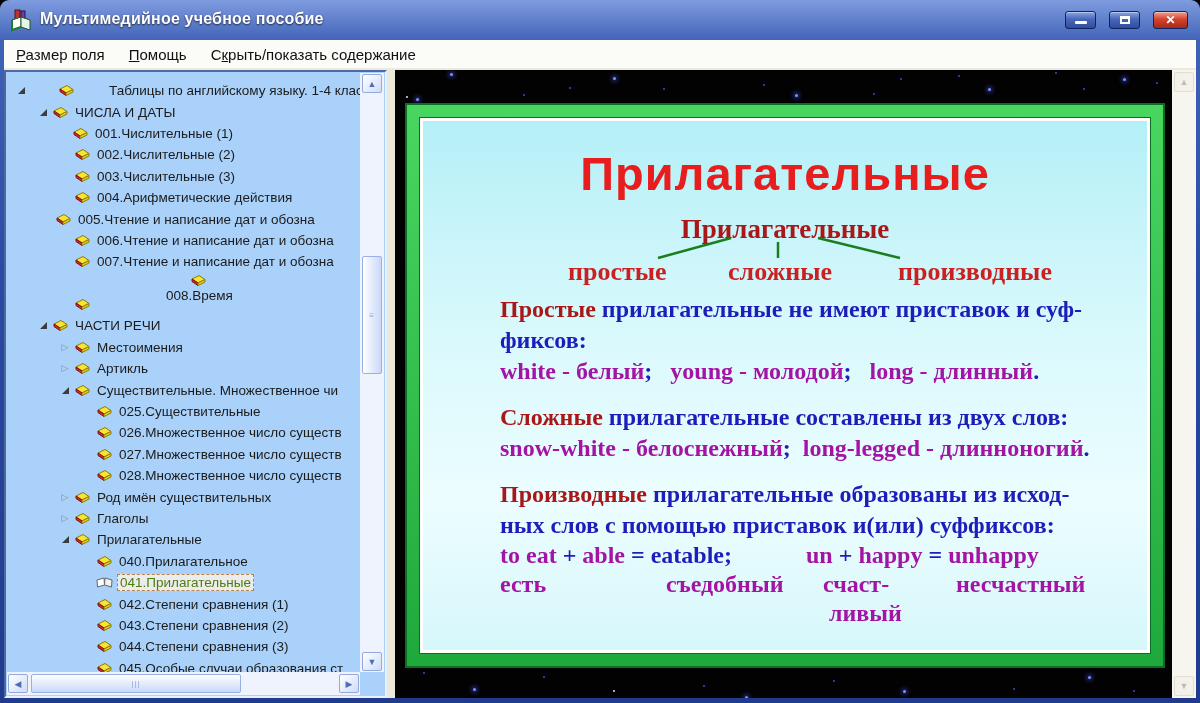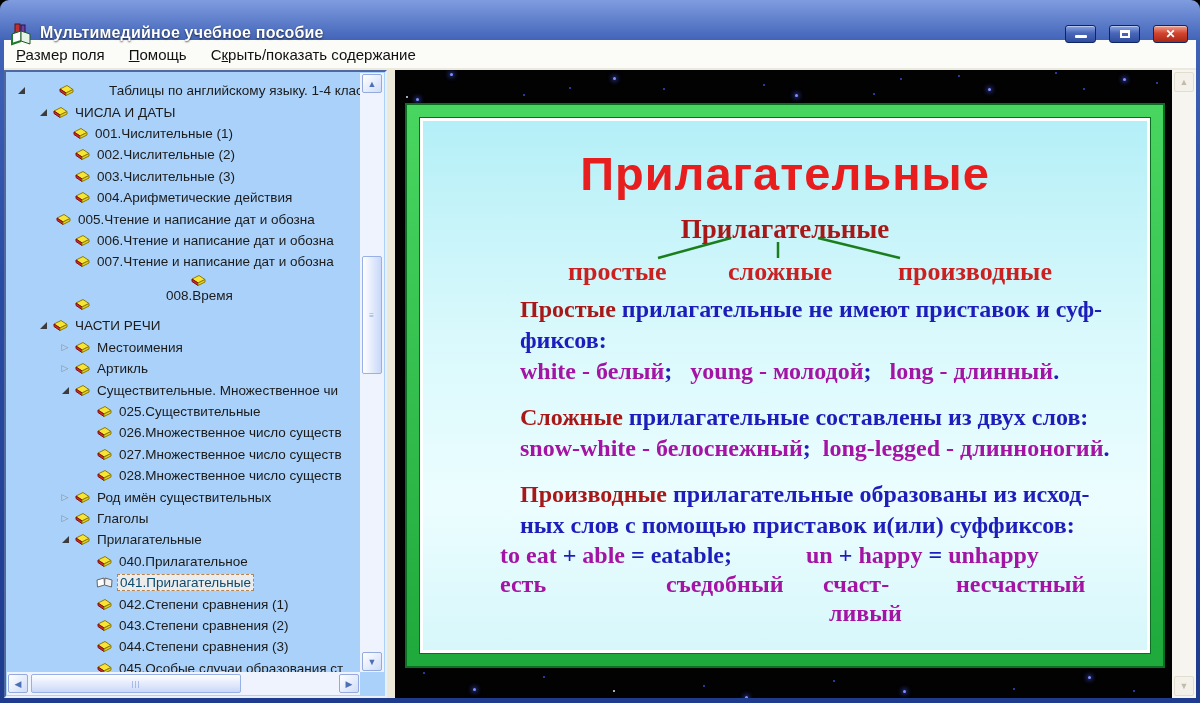--- a/index.html
+++ b/index.html
@@ -3,21 +3,21 @@
 <meta charset="utf-8">
 <style>
   * { box-sizing: border-box; margin: 0; padding: 0; }
   html,body { width:1200px; height:703px; background:#000; font-family:"Liberation Sans", sans-serif; }
 
   .window { position:absolute; inset:0; border-radius:9px 9px 0 0; overflow:hidden;
     background:linear-gradient(#7f9ce0 0%, #3f61b6 6%, #2a4ba3 40%, #1e3b8e 100%);
     padding:40px 4px 5px 4px; }
 
   
-  .titlebar { position:absolute; top:14px; left:0; right:0; height:40px; }
+  .titlebar { position:absolute; top:0; left:0; right:0; height:40px; }
   .app-icon { position:absolute; left:10px; top:8px; width:24px; height:24px; }
   .title-text { position:absolute; left:40px; top:10px; color:#fff; font-size:16px; font-weight:bold;
     text-shadow:0 1px 2px rgba(0,0,0,.7); letter-spacing:.2px; }
   .win-btns { position:absolute; right:12px; top:11px; display:flex; gap:13px; }
   .win-btn { width:31px; height:18px; border:1px solid #0f2560; border-radius:3px; position:relative;
     background:linear-gradient(#8aa6e4,#4a66b8 45%,#2f4da0); box-shadow:inset 0 1px 0 rgba(255,255,255,.4); cursor:default; }
   .win-btn.close { width:35px; background:linear-gradient(#eda18f,#d3442e 45%,#a82816); }
   .glyph-min { position:absolute; left:9px; bottom:4px; width:12px; height:3px; background:#fff; border-radius:1px; }
   .glyph-max { position:absolute; left:10px; top:4px; width:10px; height:8px; border:2px solid #fff; border-top-width:3px; }
   .glyph-close { position:absolute; left:0; top:1px; width:100%; text-align:center; color:#fff; font-size:12px; font-weight:bold; }
@@ -34,21 +34,21 @@
   
   .tree-panel { width:383px; position:relative; background:#a9d1fa;
     border:2px solid; border-color:#50689f #e9f0fb #e9f0fb #50689f; overflow:hidden; flex:none; }
   .tree-view { position:absolute; left:1px; top:1px; right:25px; bottom:24px; overflow:hidden; padding-top:7px; }
   .tree-row { height:21.4px; display:flex; align-items:center; white-space:nowrap; font-size:13.5px; color:#1b1b1b; }
   .expander { width:16px; flex:none; display:inline-flex; align-items:center; justify-content:center; }
   .exp-open { width:0; height:0; border-bottom:7px solid #3c3c3c; border-left:7px solid transparent; }
   .exp-closed { color:#8c8c8c; font-size:9px; line-height:9px; }
   .tree-ico { width:19px; height:15px; flex:none; margin-right:3px; }
   .tree-label { padding:0 2px; }
-  .tree-row.selected .tree-label { background:#ececec; border:1px dashed #b5834f; color:#0c4a6e; }
+  .tree-row.selected .tree-label { background:#ececec; border:1px dashed #b5834f; color:#4d7c0f; }
 
   
   .v-sb { position:absolute; top:1px; right:1px; width:24px; bottom:24px; background:#eef3fd; }
   .h-sb { position:absolute; left:1px; bottom:1px; right:25px; height:23px; background:#eef3fd; }
   .sb-btn { position:absolute; background:linear-gradient(135deg,#ffffff,#cfdcf8); border:1px solid #94a9dd;
     border-radius:2px; color:#4d6fb8; font-size:9px; display:flex; align-items:center; justify-content:center; }
   .v-sb .sb-btn { left:2px; right:2px; height:19px; }
   .h-sb .sb-btn { top:2px; bottom:2px; width:20px; }
   .sb-thumb { position:absolute; background:linear-gradient(90deg,#ffffff,#c9d8f9); border:1px solid #97b0e8;
     border-radius:2px; display:flex; align-items:center; justify-content:center; color:#8aa4e0; font-size:8px; letter-spacing:1px; }
@@ -77,21 +77,21 @@
     font-size:47px; font-weight:bold; color:#e81e1e; letter-spacing:1px; }
 
   .serifb { font-family:"Liberation Serif", serif; font-weight:bold; }
   .diag-root { position:absolute; top:96px; left:0; width:100%; text-align:center; font-size:27px; color:#a81818; }
   .diag-label { position:absolute; top:139px; font-size:26px; color:#cc1f1f; }
   .dlab-0 { left:148px; } .dlab-1 { left:308px; } .dlab-2 { left:478px; }
   .diag-svg { position:absolute; left:0; top:0; pointer-events:none; }
 
   .slide-body { position:absolute; left:80px; top:176px; width:648px; font-size:24px;
     font-family:"Liberation Serif", serif; font-weight:bold; }
-  .s-line { white-space:nowrap; line-height:31px;margin-left:20px; }
+  .s-line { white-space:nowrap; line-height:31px; }
   .sec { margin-bottom:15px; }
   .sec-2 { margin-bottom:0; }
   .c-lead { color:#a81818; }
   .c-body { color:#1d1dbb; }
   .c-ex { color:#a414a4; }
   .d-row { position:relative; height:29px; white-space:nowrap; line-height:29px; }
   .pos { position:absolute; top:0; white-space:nowrap; }
 </style>
 </head>
 <body>

